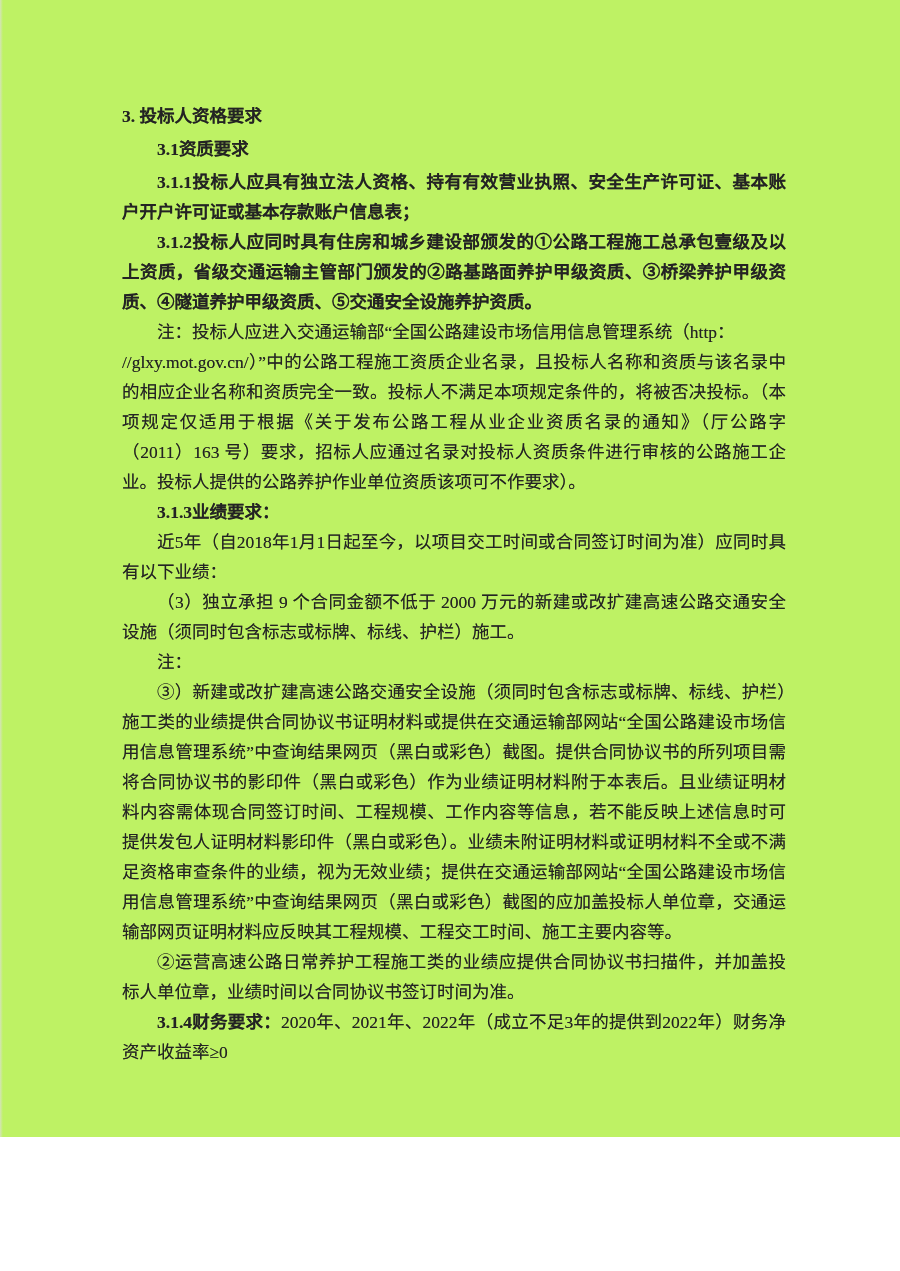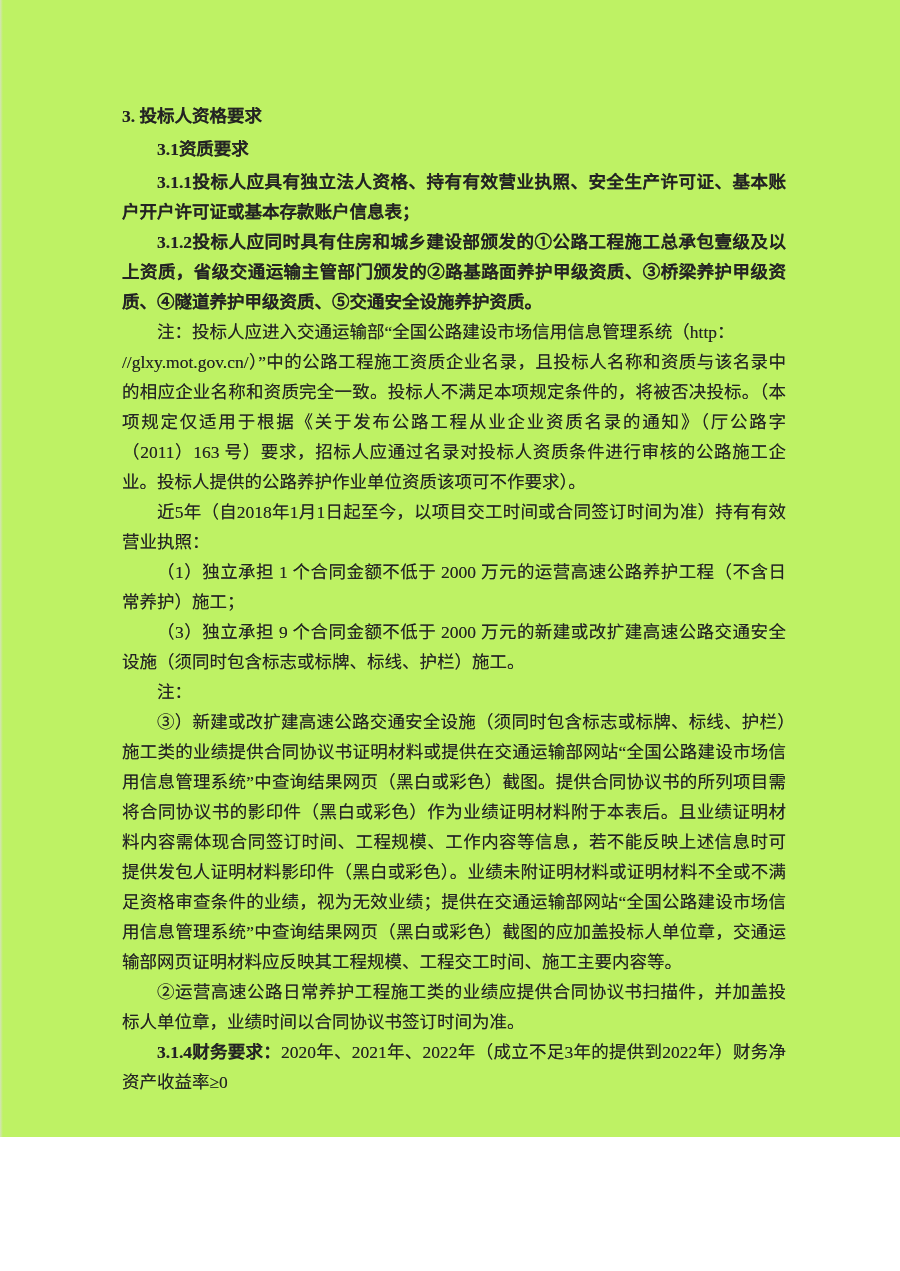--- a/index.html
+++ b/index.html
@@ -53,24 +53,24 @@
 
     <p class="bold ind mt3">3.1资质要求</p>
 
     <p class="bold ind mt3">3.1.1投标人应具有独立法人资格、持有有效营业执照、安全生产许可证、基本账户开户许可证或基本存款账户信息表；</p>
 
     <p class="bold ind">3.1.2投标人应同时具有住房和城乡建设部颁发的①公路工程施工总承包壹级及以上资质，省级交通运输主管部门颁发的②路基路面养护甲级资质、③桥梁养护甲级资质、④隧道养护甲级资质、⑤交通安全设施养护资质。</p>
 
     <p class="ind pre">注：投标人应进入交通运输部“全国公路建设市场信用信息管理系统（http：
 //glxy.mot.gov.cn/）”中的公路工程施工资质企业名录，且投标人名称和资质与该名录中的相应企业名称和资质完全一致。投标人不满足本项规定条件的，将被否决投标。（本项规定仅适用于根据《关于发布公路工程从业企业资质名录的通知》（厅公路字（2011）163 号）要求，招标人应通过名录对投标人资质条件进行审核的公路施工企业。投标人提供的公路养护作业单位资质该项可不作要求）。</p>
 
+    <p class="bold ind">3.1.3业绩要求：</p>
 
-    <p class="ind">近5年（自2018年1月1日起至今，以项目交工时间或合同签订时间为准）持有有效营业执照：</p>
+    <p class="ind">近5年（自2018年1月1日起至今，以项目交工时间或合同签订时间为准）应同时具有以下业绩：</p>
 
-    <p class="ind">（1）独立承担 1 个合同金额不低于 2000 万元的运营高速公路养护工程（不含日常养护）施工；</p>
 
 
     <p class="ind">（3）独立承担 9 个合同金额不低于 2000 万元的新建或改扩建高速公路交通安全设施（须同时包含标志或标牌、标线、护栏）施工。</p>
 
     <p class="ind">注：</p>
 
 
     <p class="ind">③）新建或改扩建高速公路交通安全设施（须同时包含标志或标牌、标线、护栏）施工类的业绩提供合同协议书证明材料或提供在交通运输部网站“全国公路建设市场信用信息管理系统”中查询结果网页（黑白或彩色）截图。提供合同协议书的所列项目需将合同协议书的影印件（黑白或彩色）作为业绩证明材料附于本表后。且业绩证明材料内容需体现合同签订时间、工程规模、工作内容等信息，若不能反映上述信息时可提供发包人证明材料影印件（黑白或彩色）。业绩未附证明材料或证明材料不全或不满足资格审查条件的业绩，视为无效业绩；提供在交通运输部网站“全国公路建设市场信用信息管理系统”中查询结果网页（黑白或彩色）截图的应加盖投标人单位章，交通运输部网页证明材料应反映其工程规模、工程交工时间、施工主要内容等。</p>
 
     <p class="ind">②运营高速公路日常养护工程施工类的业绩应提供合同协议书扫描件，并加盖投标人单位章，业绩时间以合同协议书签订时间为准。</p>

